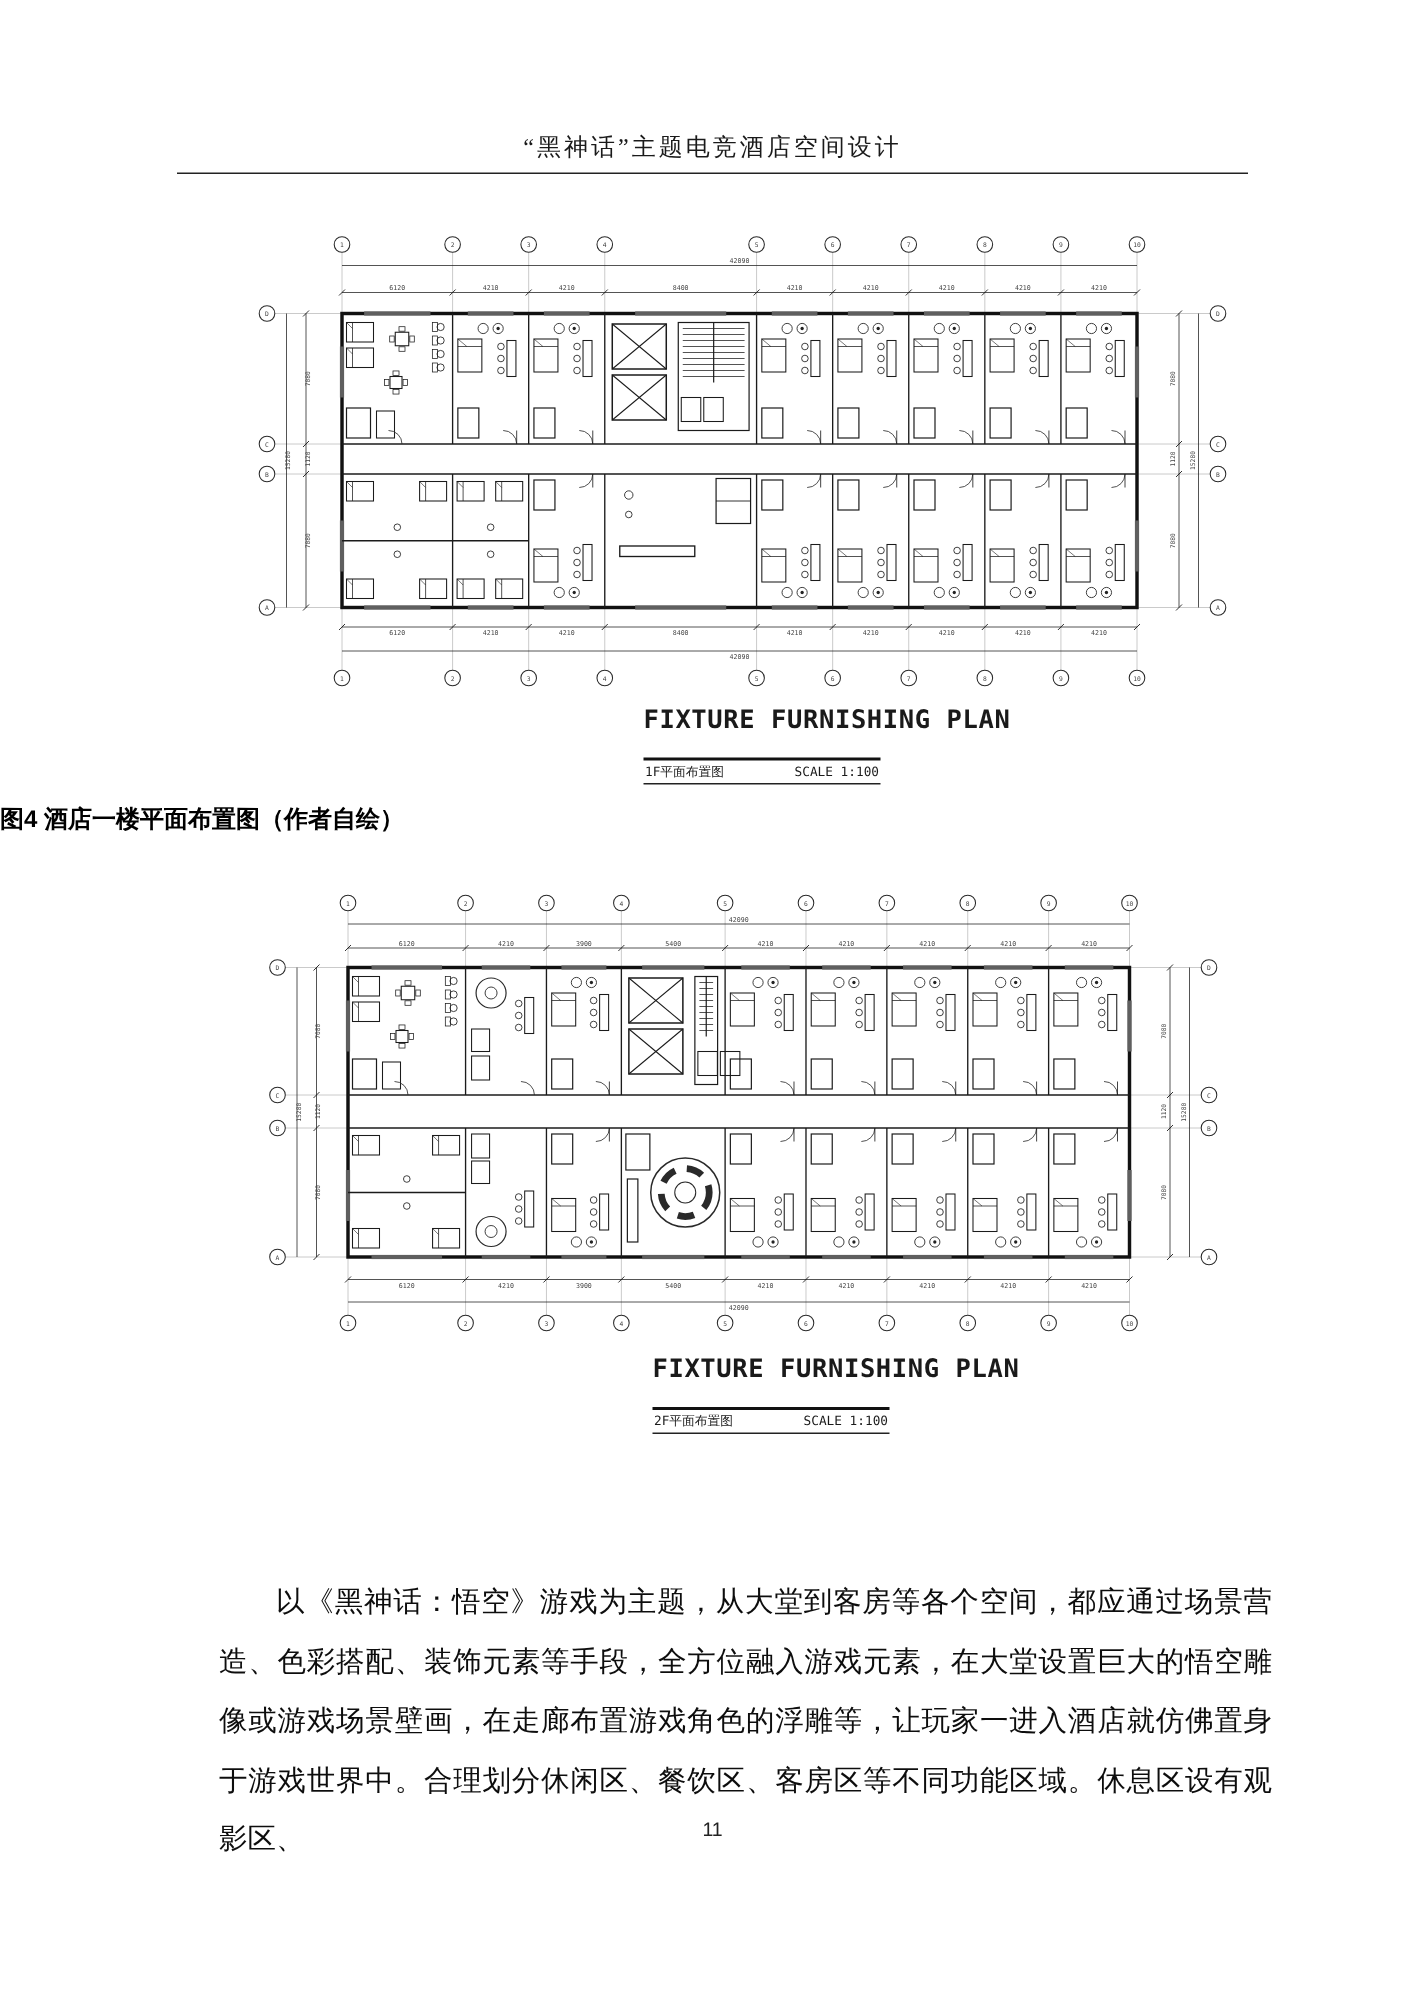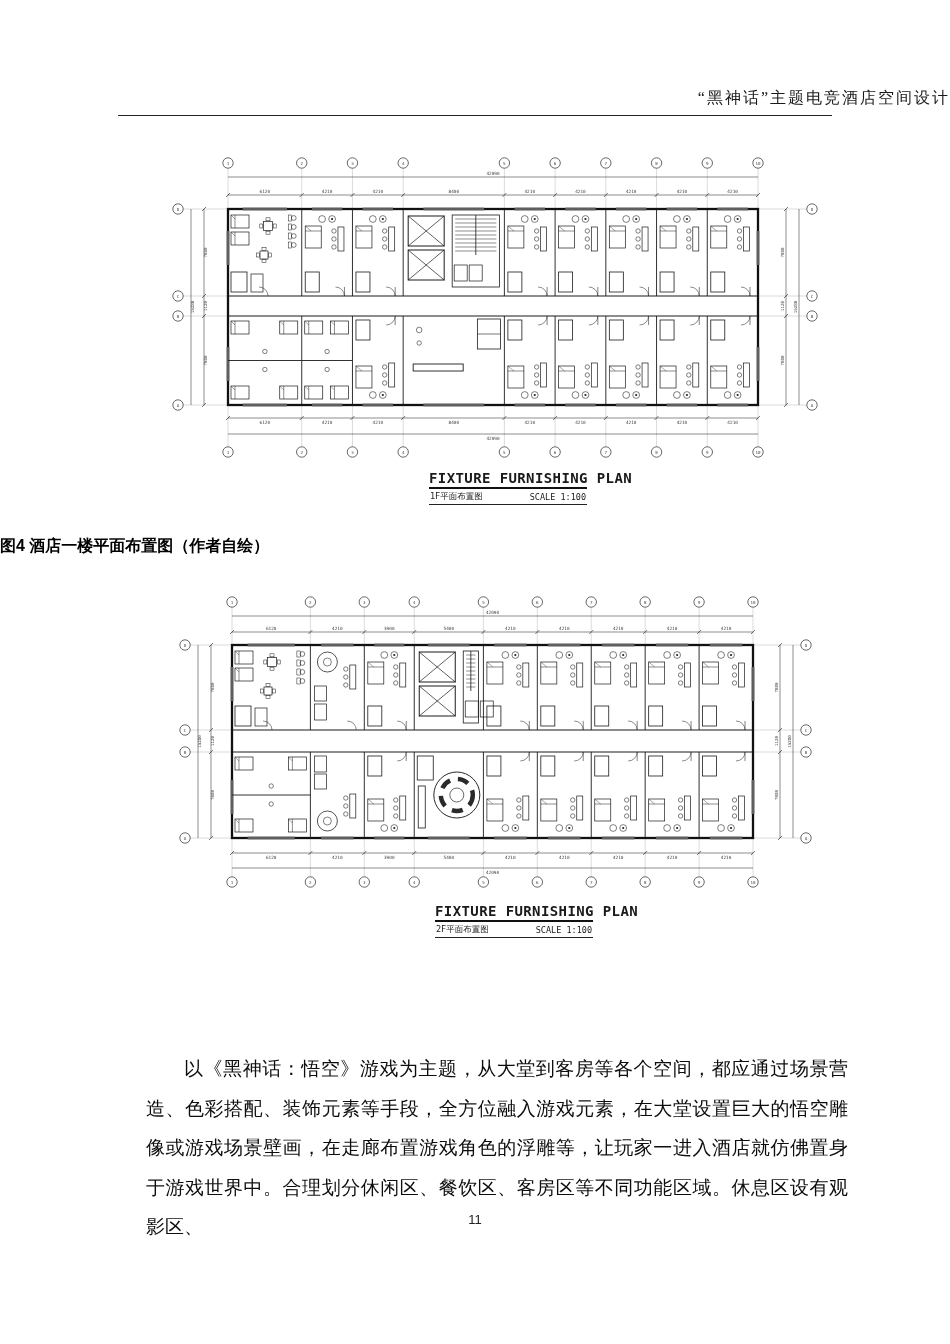--- a/index.html
+++ b/index.html
@@ -1,27 +1,27 @@
 <!DOCTYPE html>
 <html><head>
 <meta charset="utf-8">
 <style>
   html,body{margin:0;padding:0;background:#e8e8e8;}
   .page{position:relative;width:950px;height:1344px;background:#ffffff;margin:0 auto;
         font-family:"Liberation Serif","DejaVu Serif",serif;color:#111;overflow:hidden;}
-  .header-title{position:absolute;top:88px;left:0;width:100%;text-align:right;
+  .header-title{position:absolute;top:88px;left:0;width:100%;text-align:center;
         font-size:16px;letter-spacing:2px;color:#1a1a1a;}
   .header-rule{position:absolute;top:115px;left:118px;width:714px;height:0;
         border-top:1.5px solid #222;}
   .fig{position:absolute;left:135px;margin:0;padding:0;}
   .plan-svg{display:block;}
   .plan-title{width:158px;}
   .pt-main{font-family:"DejaVu Sans Mono","Liberation Mono",monospace;font-weight:bold;
-        font-size:14px;letter-spacing:.4px;white-space:nowrap;text-align:right;
-        border-bottom:2px solid #111;padding-bottom:1px;color:#1a1a1a;}
+        font-size:17px;letter-spacing:.4px;white-space:nowrap;text-align:right;
+        border-bottom:2px solid #111;padding-bottom:15px;color:#1a1a1a;}
   .pt-sub{display:flex;justify-content:space-between;align-items:center;
         font-size:8.5px;border-bottom:1px solid #222;padding:2px 1px 1px 1px;
         font-family:"DejaVu Sans Mono","Liberation Mono",monospace;color:#1a1a1a;}
   .caption{position:absolute;left:0;width:100%;text-align:left;
         font-family:"Liberation Sans","DejaVu Sans",sans-serif;font-weight:bold;
         font-size:16px;color:#000;}
   .body-text{position:absolute;top:1036px;left:133px;width:702px;margin:13px;
         font-size:19px;line-height:39.5px;text-align:justify;text-indent:2em;color:#0d0d0d;}
   .page-number{position:absolute;top:1212px;left:0;width:100%;text-align:center;
         font-size:13px;font-family:"Liberation Sans","DejaVu Sans",sans-serif;color:#222;}

